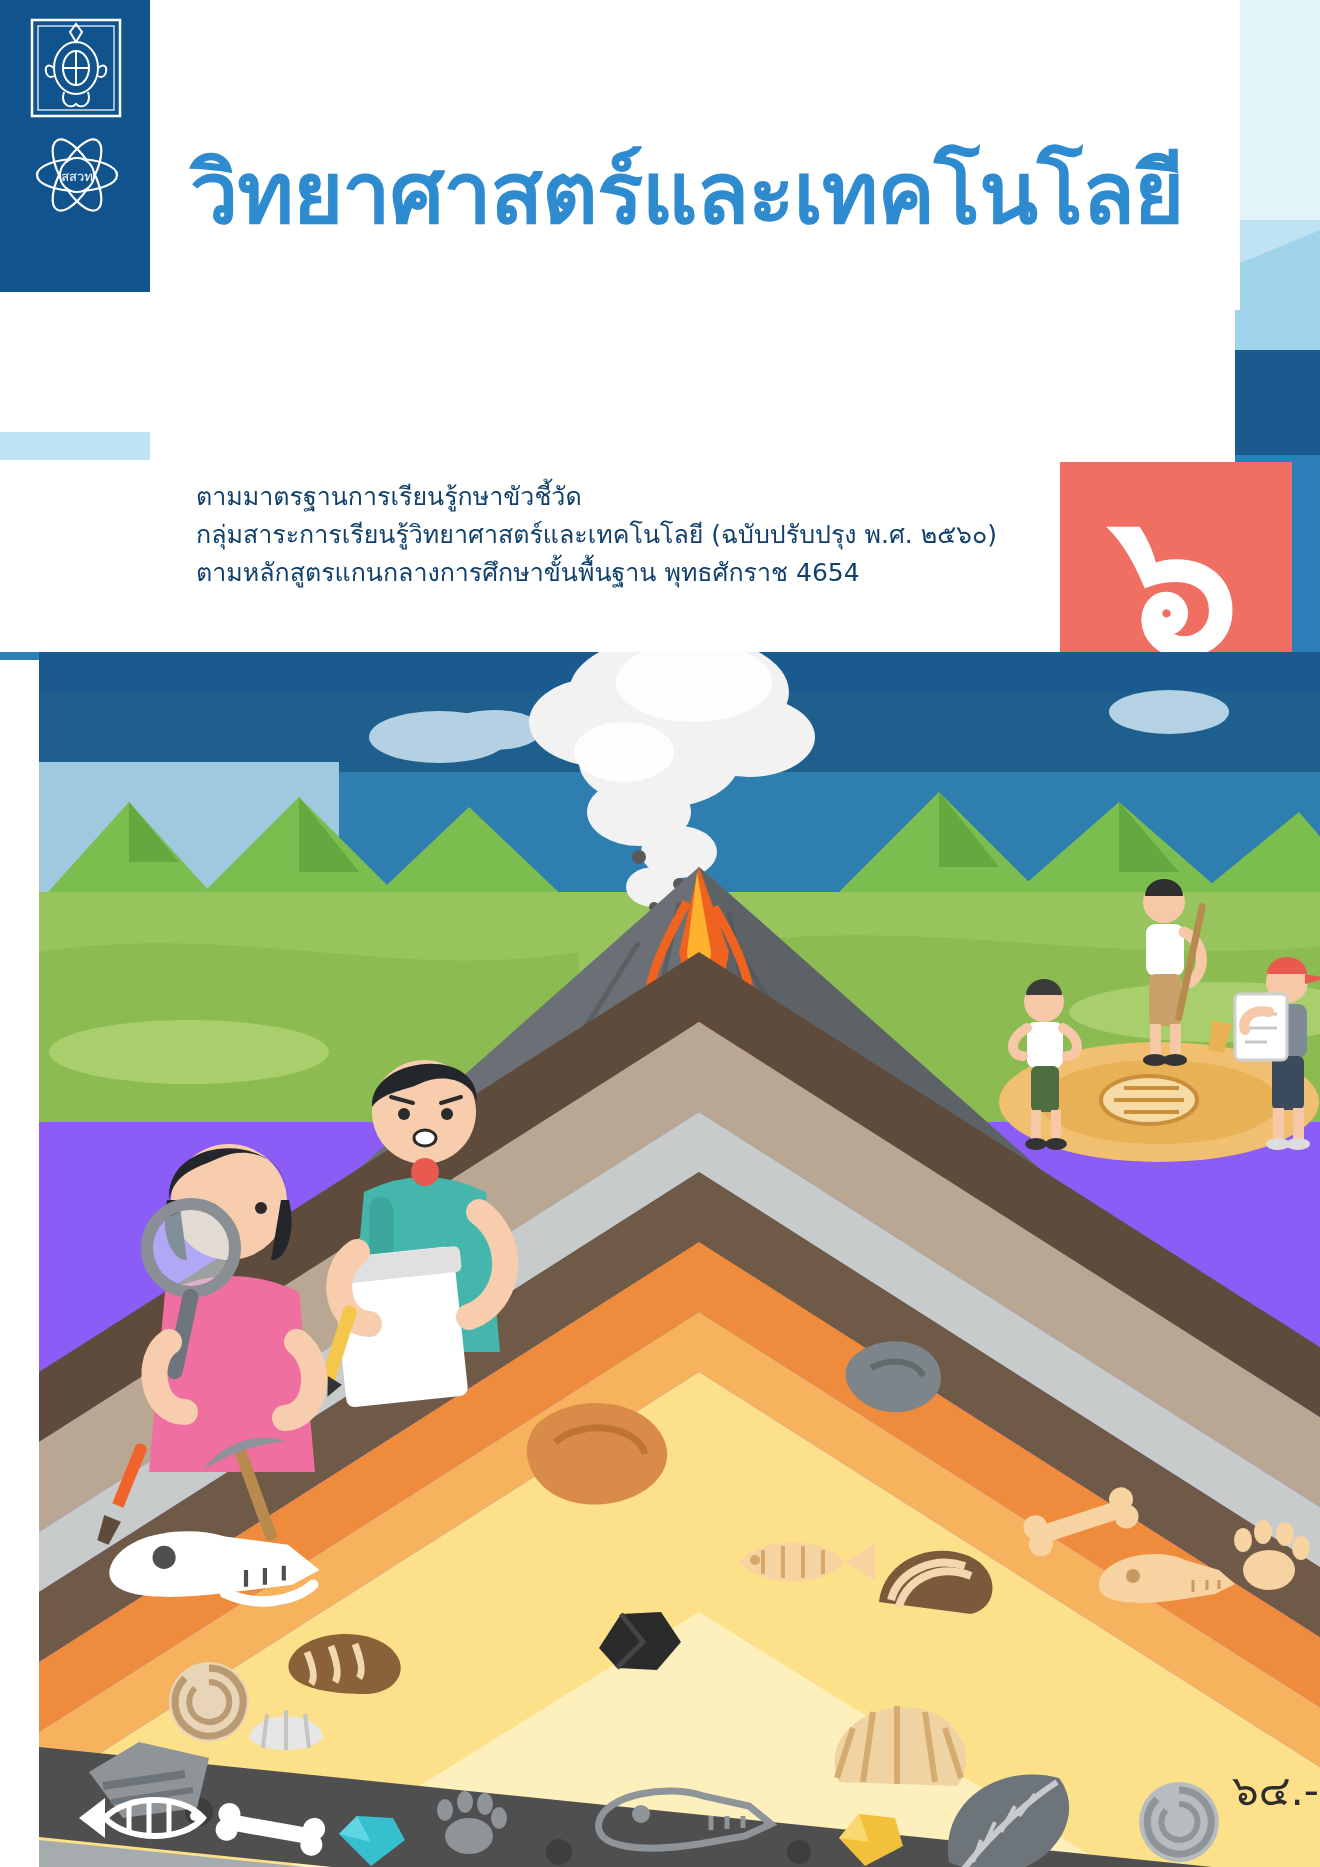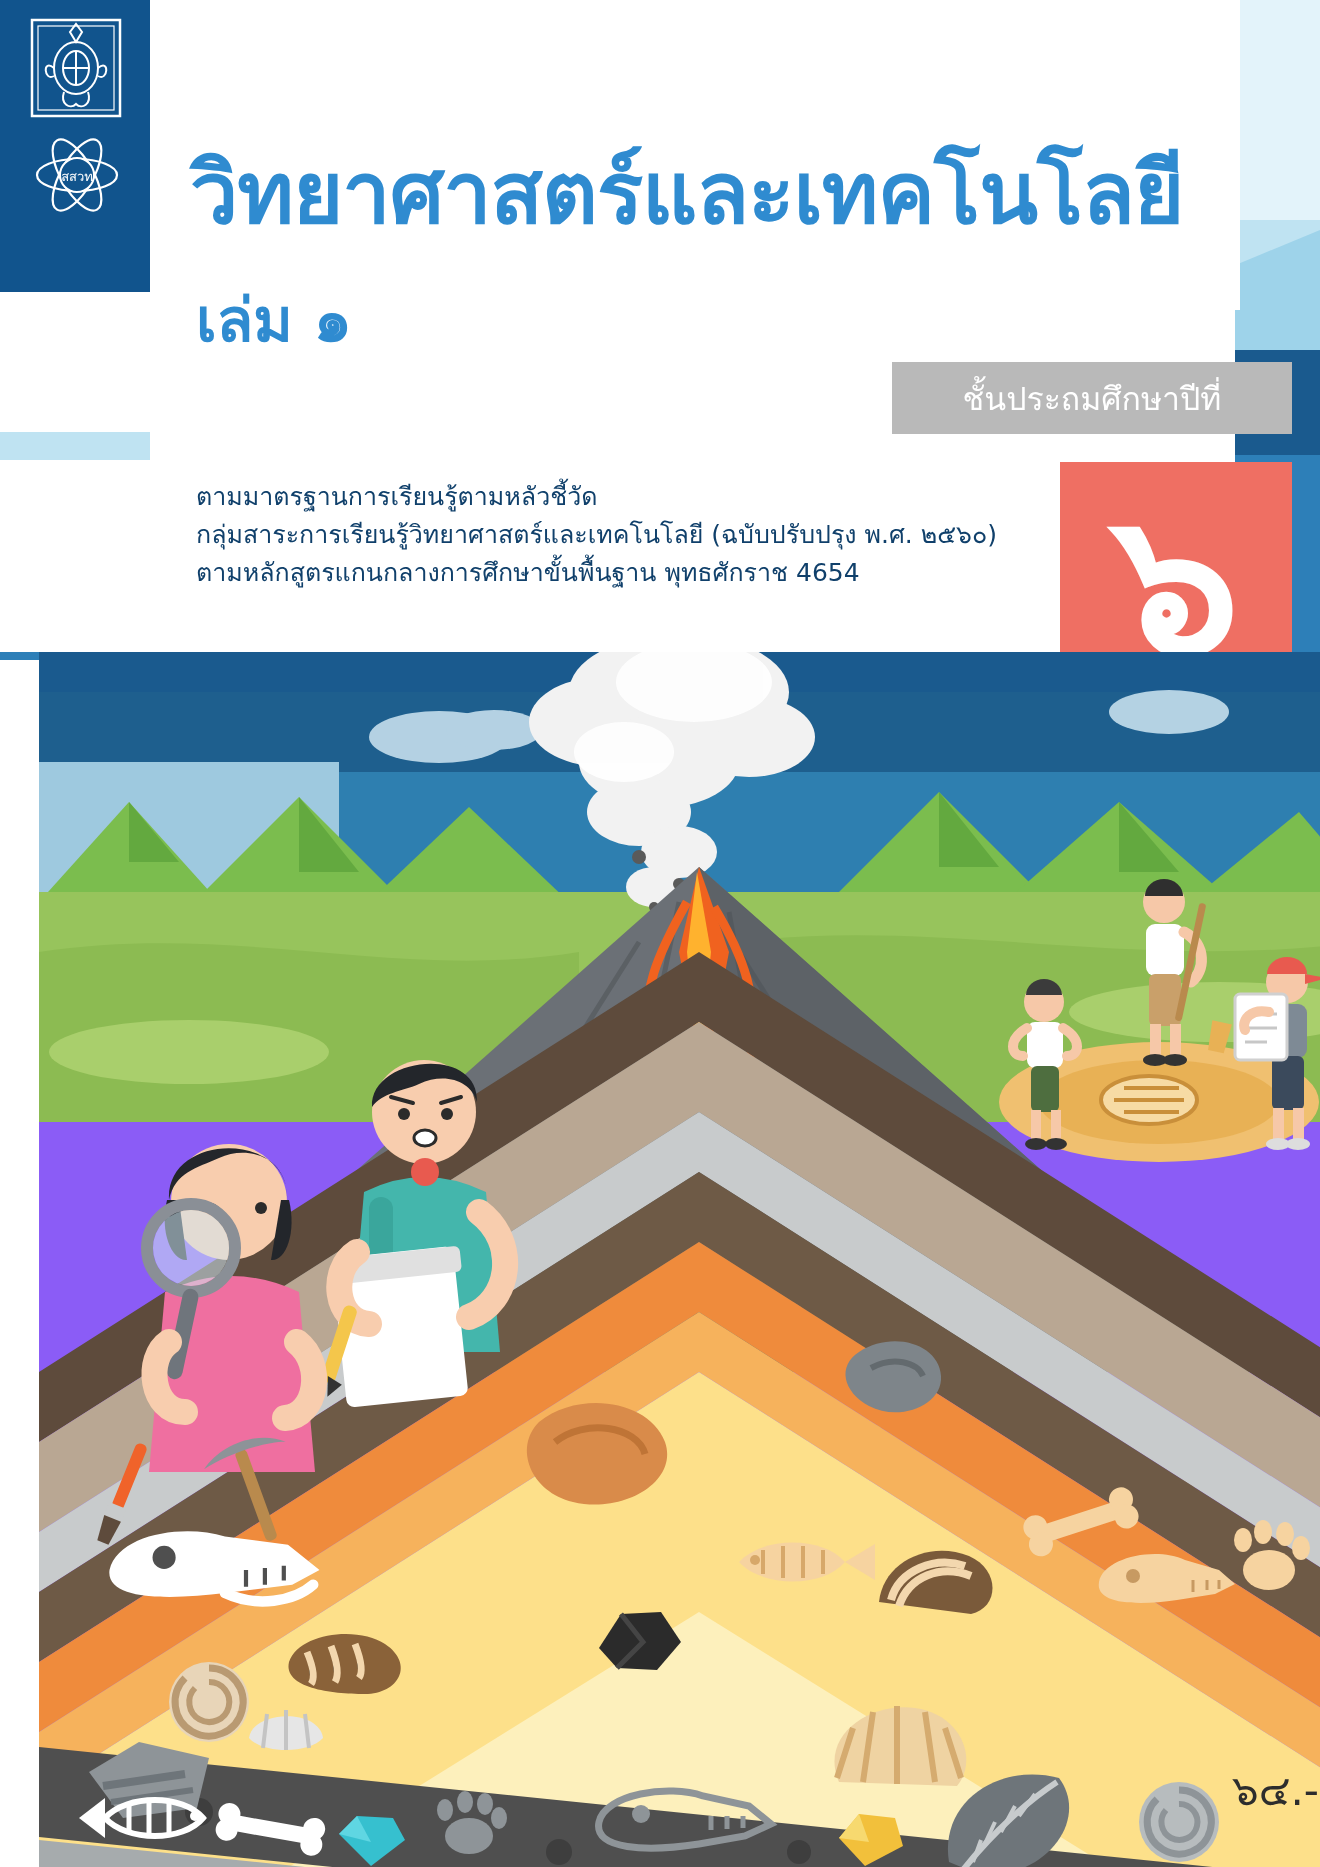--- a/index.html
+++ b/index.html
@@ -162,29 +162,27 @@
     <g stroke="#ffffff" fill="none" stroke-width="2.2">
       <ellipse cx="45" cy="45" rx="40" ry="16"></ellipse>
       <ellipse cx="45" cy="45" rx="40" ry="16" transform="rotate(60 45 45)"></ellipse>
       <ellipse cx="45" cy="45" rx="40" ry="16" transform="rotate(120 45 45)"></ellipse>
     </g>
     <circle cx="45" cy="45" r="17" fill="#11548d" stroke="#ffffff" stroke-width="2"></circle>
     <text x="45" y="51" font-size="13" fill="#ffffff" text-anchor="middle">สสวท</text>
   </svg>
 
   <div class="main-title">วิทยาศาสตร์และเทคโนโลยี</div>
-  <div class="volume">เล่ม ๑</div>
 
   <div class="std-lines">
-    <div>ตามมาตรฐานการเรียนรู้ตามหลัวชี้วัด</div>
+    <div>ตามมาตรฐานการเรียนรู้กษาขัวชี้วัด</div>
     <div>กลุ่มสาระการเรียนรู้วิทยาศาสตร์และเทคโนโลยี (ฉบับปรับปรุง พ.ศ. ๒๕๖๐)</div>
     <div>ตามหลักสูตรแกนกลางการศึกษาขั้นพื้นฐาน พุทธศักราช 4654</div>
   </div>
 
-  <div class="grade-label">ชั้นประถมศึกษาปีที่</div>
   <div class="grade-box">
     <span>๖</span>
   </div>
 
   <div class="illus">
     <svg viewBox="0 0 1320 1215" width="1320" height="1215">
       <defs>
         <clipPath id="sceneclip">
             <rect x="0" y="0" width="1320" height="1215"></rect>
           </clipPath>

